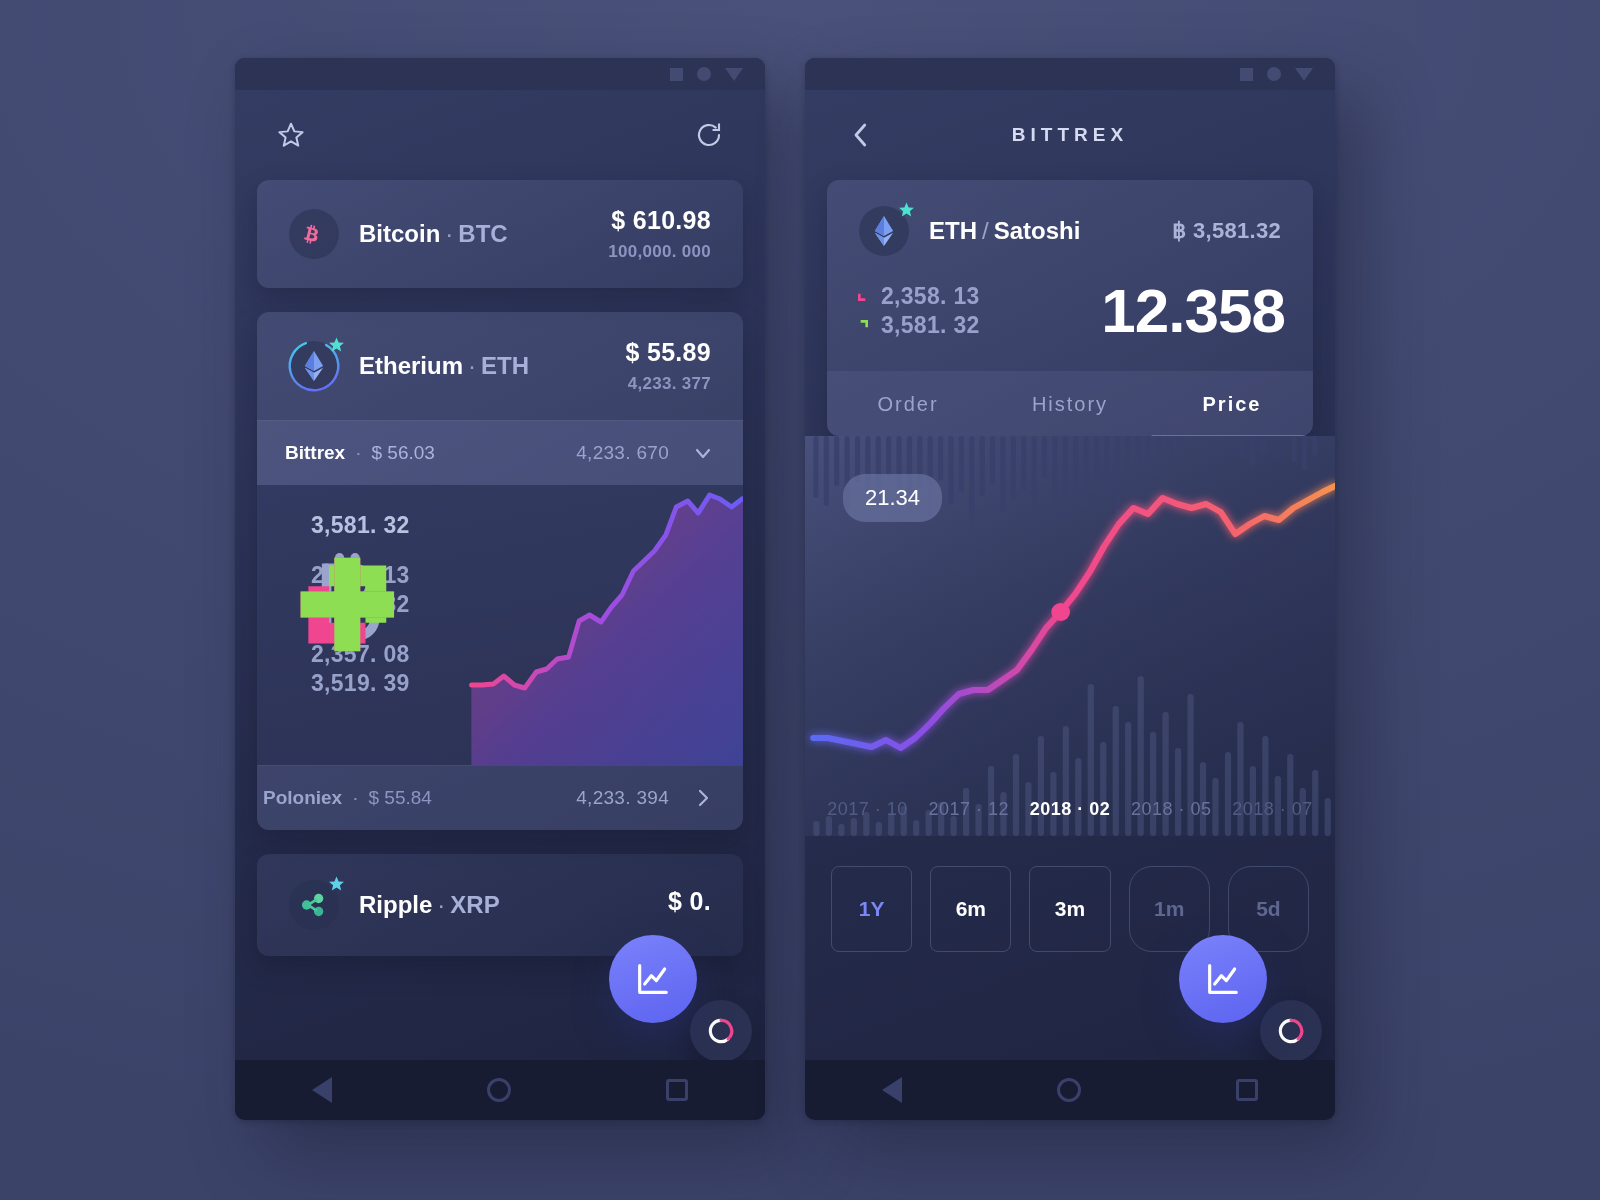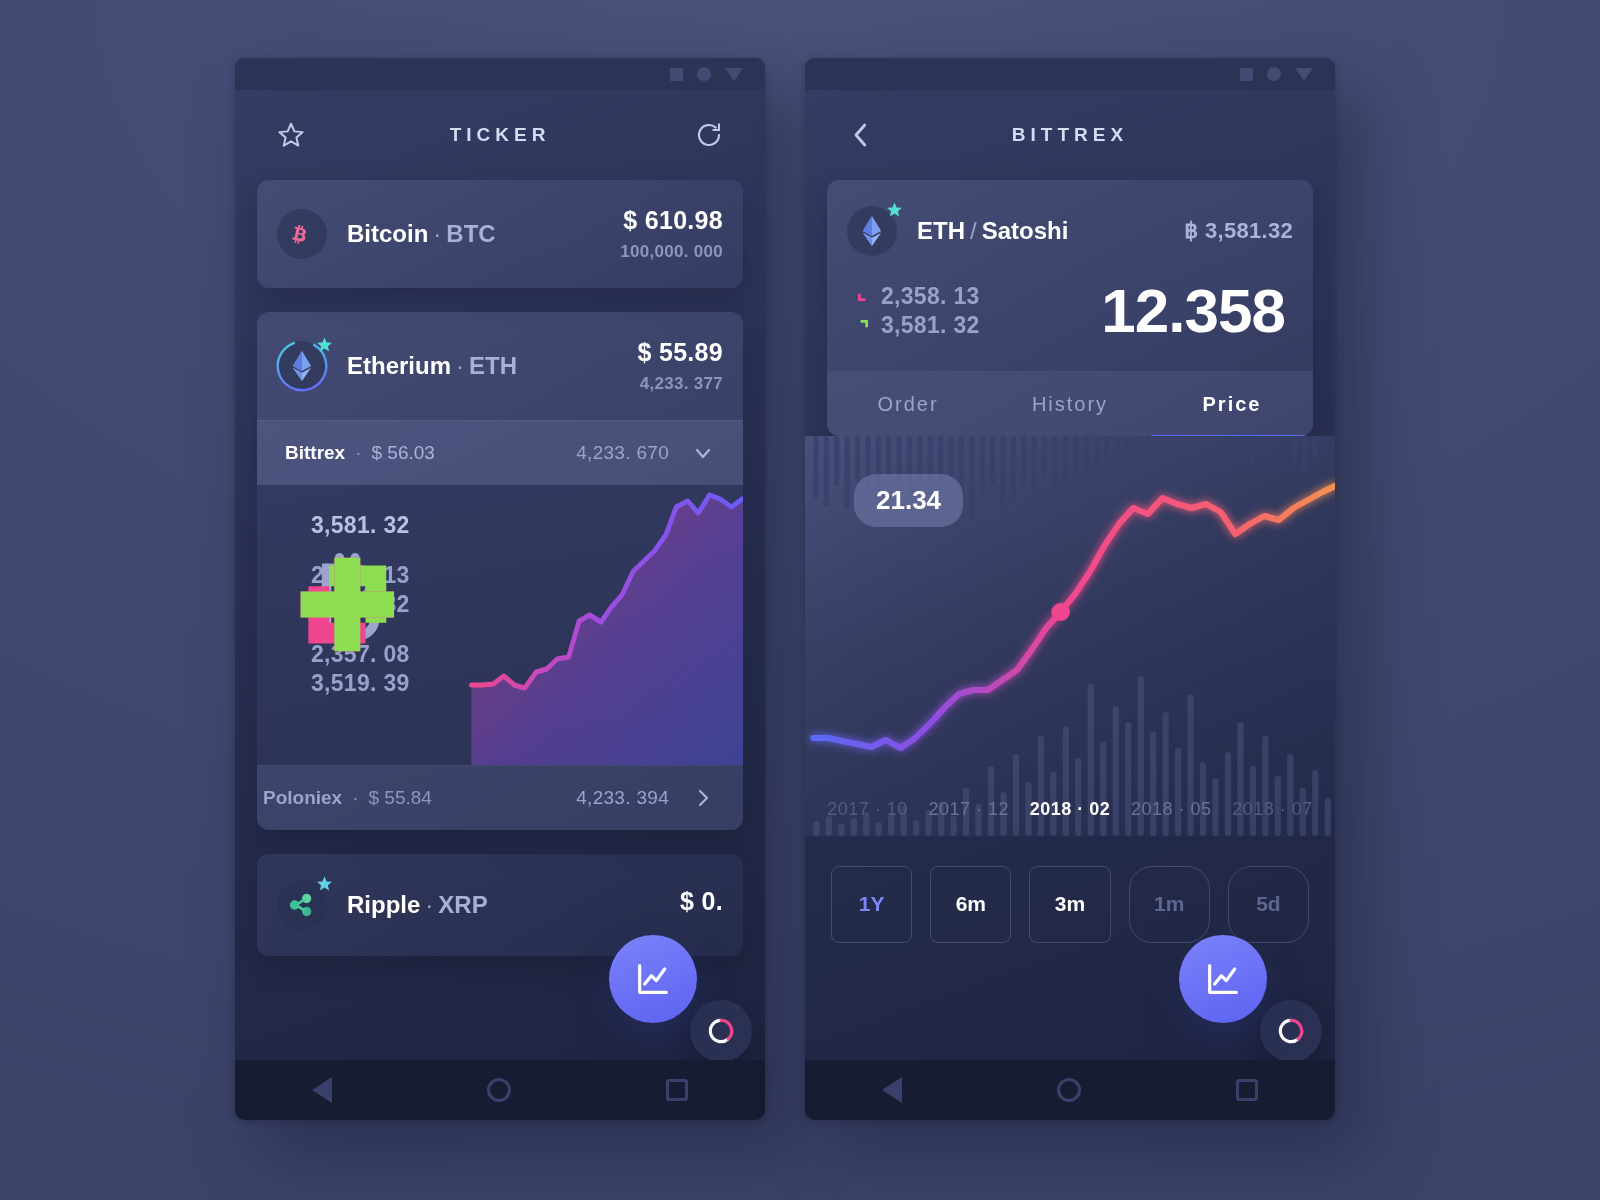--- a/index.html
+++ b/index.html
@@ -48,21 +48,21 @@
   .card {
     margin:0 22px 24px; border-radius:12px;
     background:linear-gradient(150deg, rgba(84,93,136,.52), rgba(66,74,115,.35));
     box-shadow:0 12px 26px rgba(17,21,40,.30);
     overflow:hidden;
   }
   .card.dim {
     background:linear-gradient(150deg, rgba(58,66,104,.55), rgba(44,51,86,.45));
   }
 
-  .coinrow { display:flex; align-items:center; padding:26px 20px; }
+  .coinrow { display:flex; align-items:center; padding:26px 32px; }
   .coin-ico {
     width:50px; height:50px; border-radius:50%;
     background:rgba(40,47,80,.55);
     display:flex; align-items:center; justify-content:center;
     position:relative; flex:0 0 auto;
   }
   .coin-ring { position:absolute; inset:-3px; border-radius:50%; }
   .star-badge { position:absolute; top:-5px; right:-6px; font-size:17px; line-height:1; }
   .coin-name { margin-left:20px; font-size:24px; font-weight:700; color:#ffffff; }
   .coin-name .sep { color:#9aa3c8; font-weight:400; margin:0 5px; }
@@ -102,32 +102,32 @@
     font-size:20px; letter-spacing:2px; color:#9aa4cc; cursor:pointer; position:relative;
   }
   .tab.active { color:#ffffff; font-weight:700; }
   .tab.active::after {
     content:""; position:absolute; left:0; right:0; bottom:-3px; height:4px;
     background:#5b68f0; border-radius:2px;
   }
   .bigchart { position:relative; height:400px; background:linear-gradient(165deg,#3a416a 0%,#2e3559 40%,#232a49 100%); overflow:hidden; }
   .bigchart svg { position:absolute; inset:0; width:100%; height:100%; }
   .pricepill {
-    position:absolute; left:49px; top:38px; z-index:3;
-    background:rgba(104,113,158,.72); color:#fff; font-weight:700; font-size:26px;
+    position:absolute; left:38px; top:38px; z-index:3;
+    background:rgba(104,113,158,.72); color:#fff; font-weight:400; font-size:22px;
     padding:11px 22px; border-radius:22px;
   }
   .xaxis { position:absolute; left:0; right:0; bottom:16px; display:flex; z-index:2; padding:0 12px; }
   .xlab { flex:1; text-align:center; font-size:18px; color:#69739c; letter-spacing:.5px; white-space:nowrap; }
   .xlab.active { color:#ffffff; font-weight:700; }
   .xlab.faint { color:#525c84; }
 
   .ranges { display:flex; gap:18px; padding:30px 26px; }
   .range {
-    width:82px; height:77px; border:1px solid rgba(150,160,200,.28); border-radius:8px;
+    width:82px; height:86px; border:1px solid rgba(150,160,200,.28); border-radius:8px;
     display:flex; align-items:center; justify-content:center;
     font-size:21px; font-weight:700; color:#ffffff; cursor:pointer;
   }
   .range.selected { color:#7b87f5; }
   .range.faded { color:#5e6790;border-radius:23px; }
 
   
   .fab {
     position:absolute; width:88px; height:88px; border-radius:50%;
     background:linear-gradient(160deg,#7b82fb,#5c63f0);
@@ -161,21 +161,20 @@
   </div>
 
   <div class="screen">
 
     <div class="appbar">
       <div class="icon-btn">
         <svg width="30" height="30" viewBox="0 0 24 24" fill="none" stroke="#c3cae6" stroke-width="1.6" stroke-linejoin="round">
           <polygon points="12,3 14.7,9.1 21.3,9.7 16.3,14 17.8,20.5 12,17.1 6.2,20.5 7.7,14 2.7,9.7 9.3,9.1"></polygon>
         </svg>
       </div>
-      <div class="appbar-title">TICKER</div>
       <div class="icon-btn">
         <svg width="30" height="30" viewBox="0 0 24 24" fill="none" stroke="#c3cae6" stroke-width="1.7" stroke-linecap="round">
           <path d="M20 12a8 8 0 1 1-2.6-5.9"></path>
           <path d="M20 3.5V8h-4.5"></path>
         </svg>
       </div>
     </div>
 
     <div class="card">
       <div class="coinrow">

